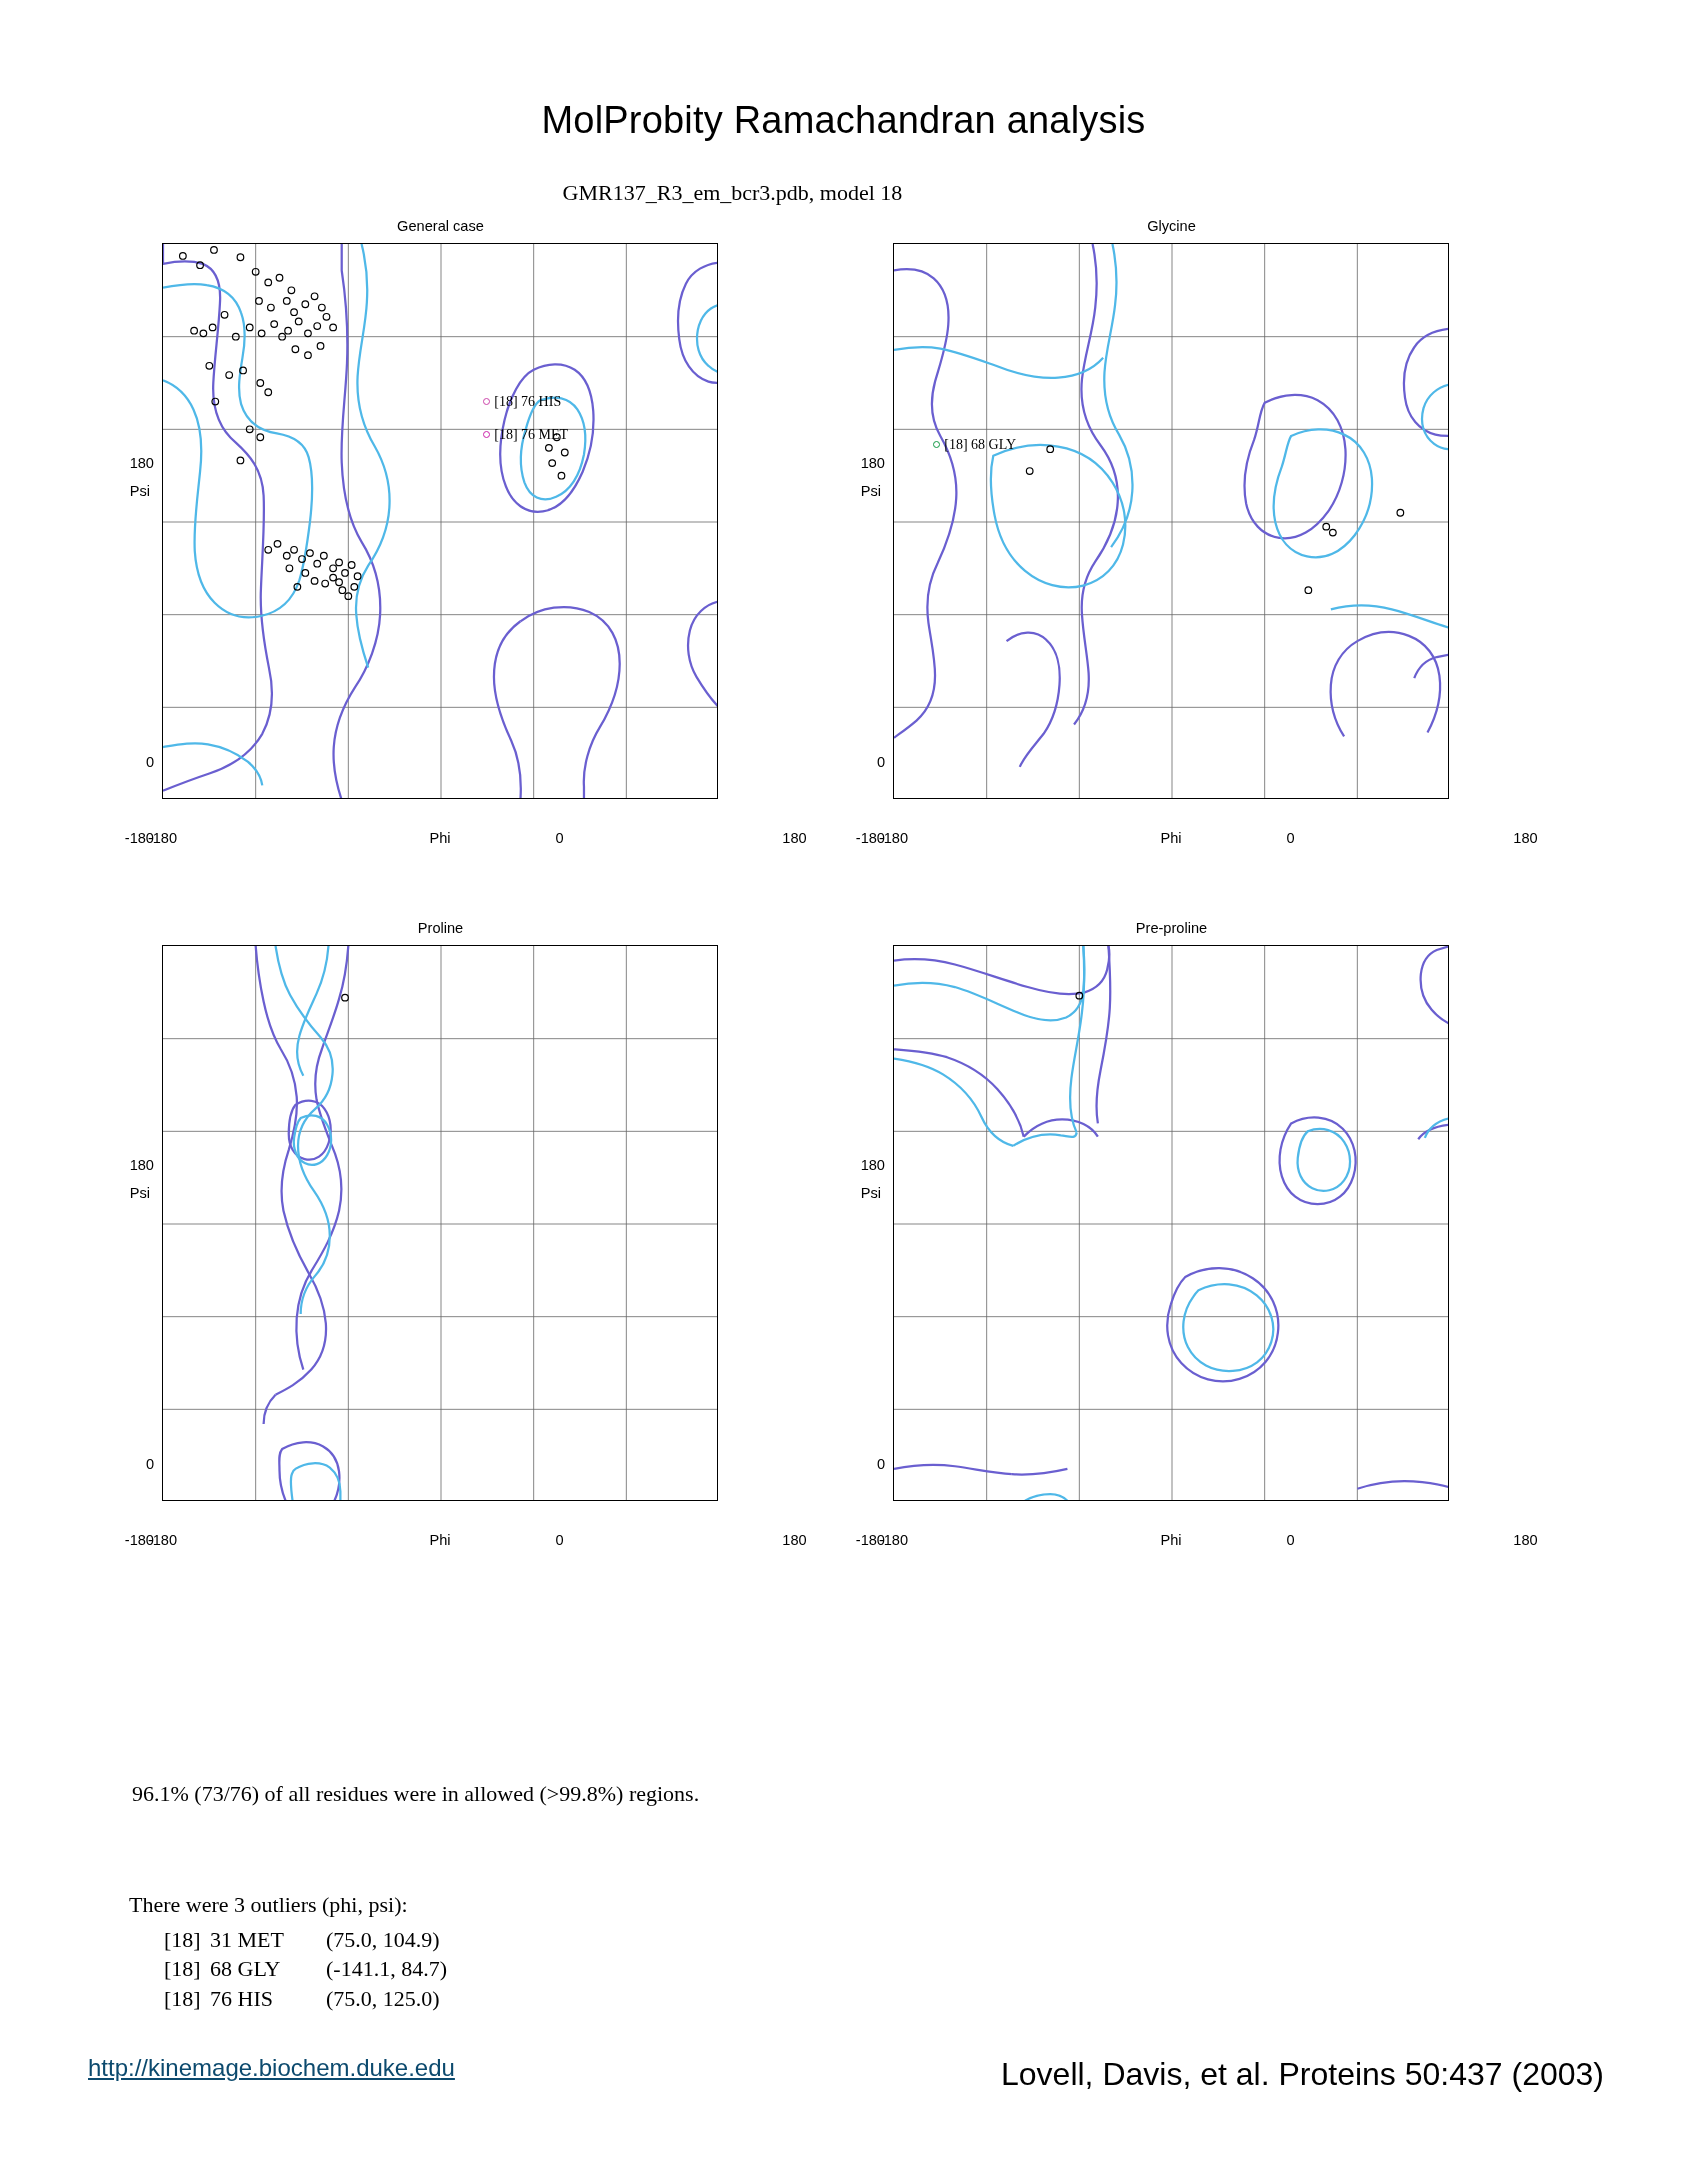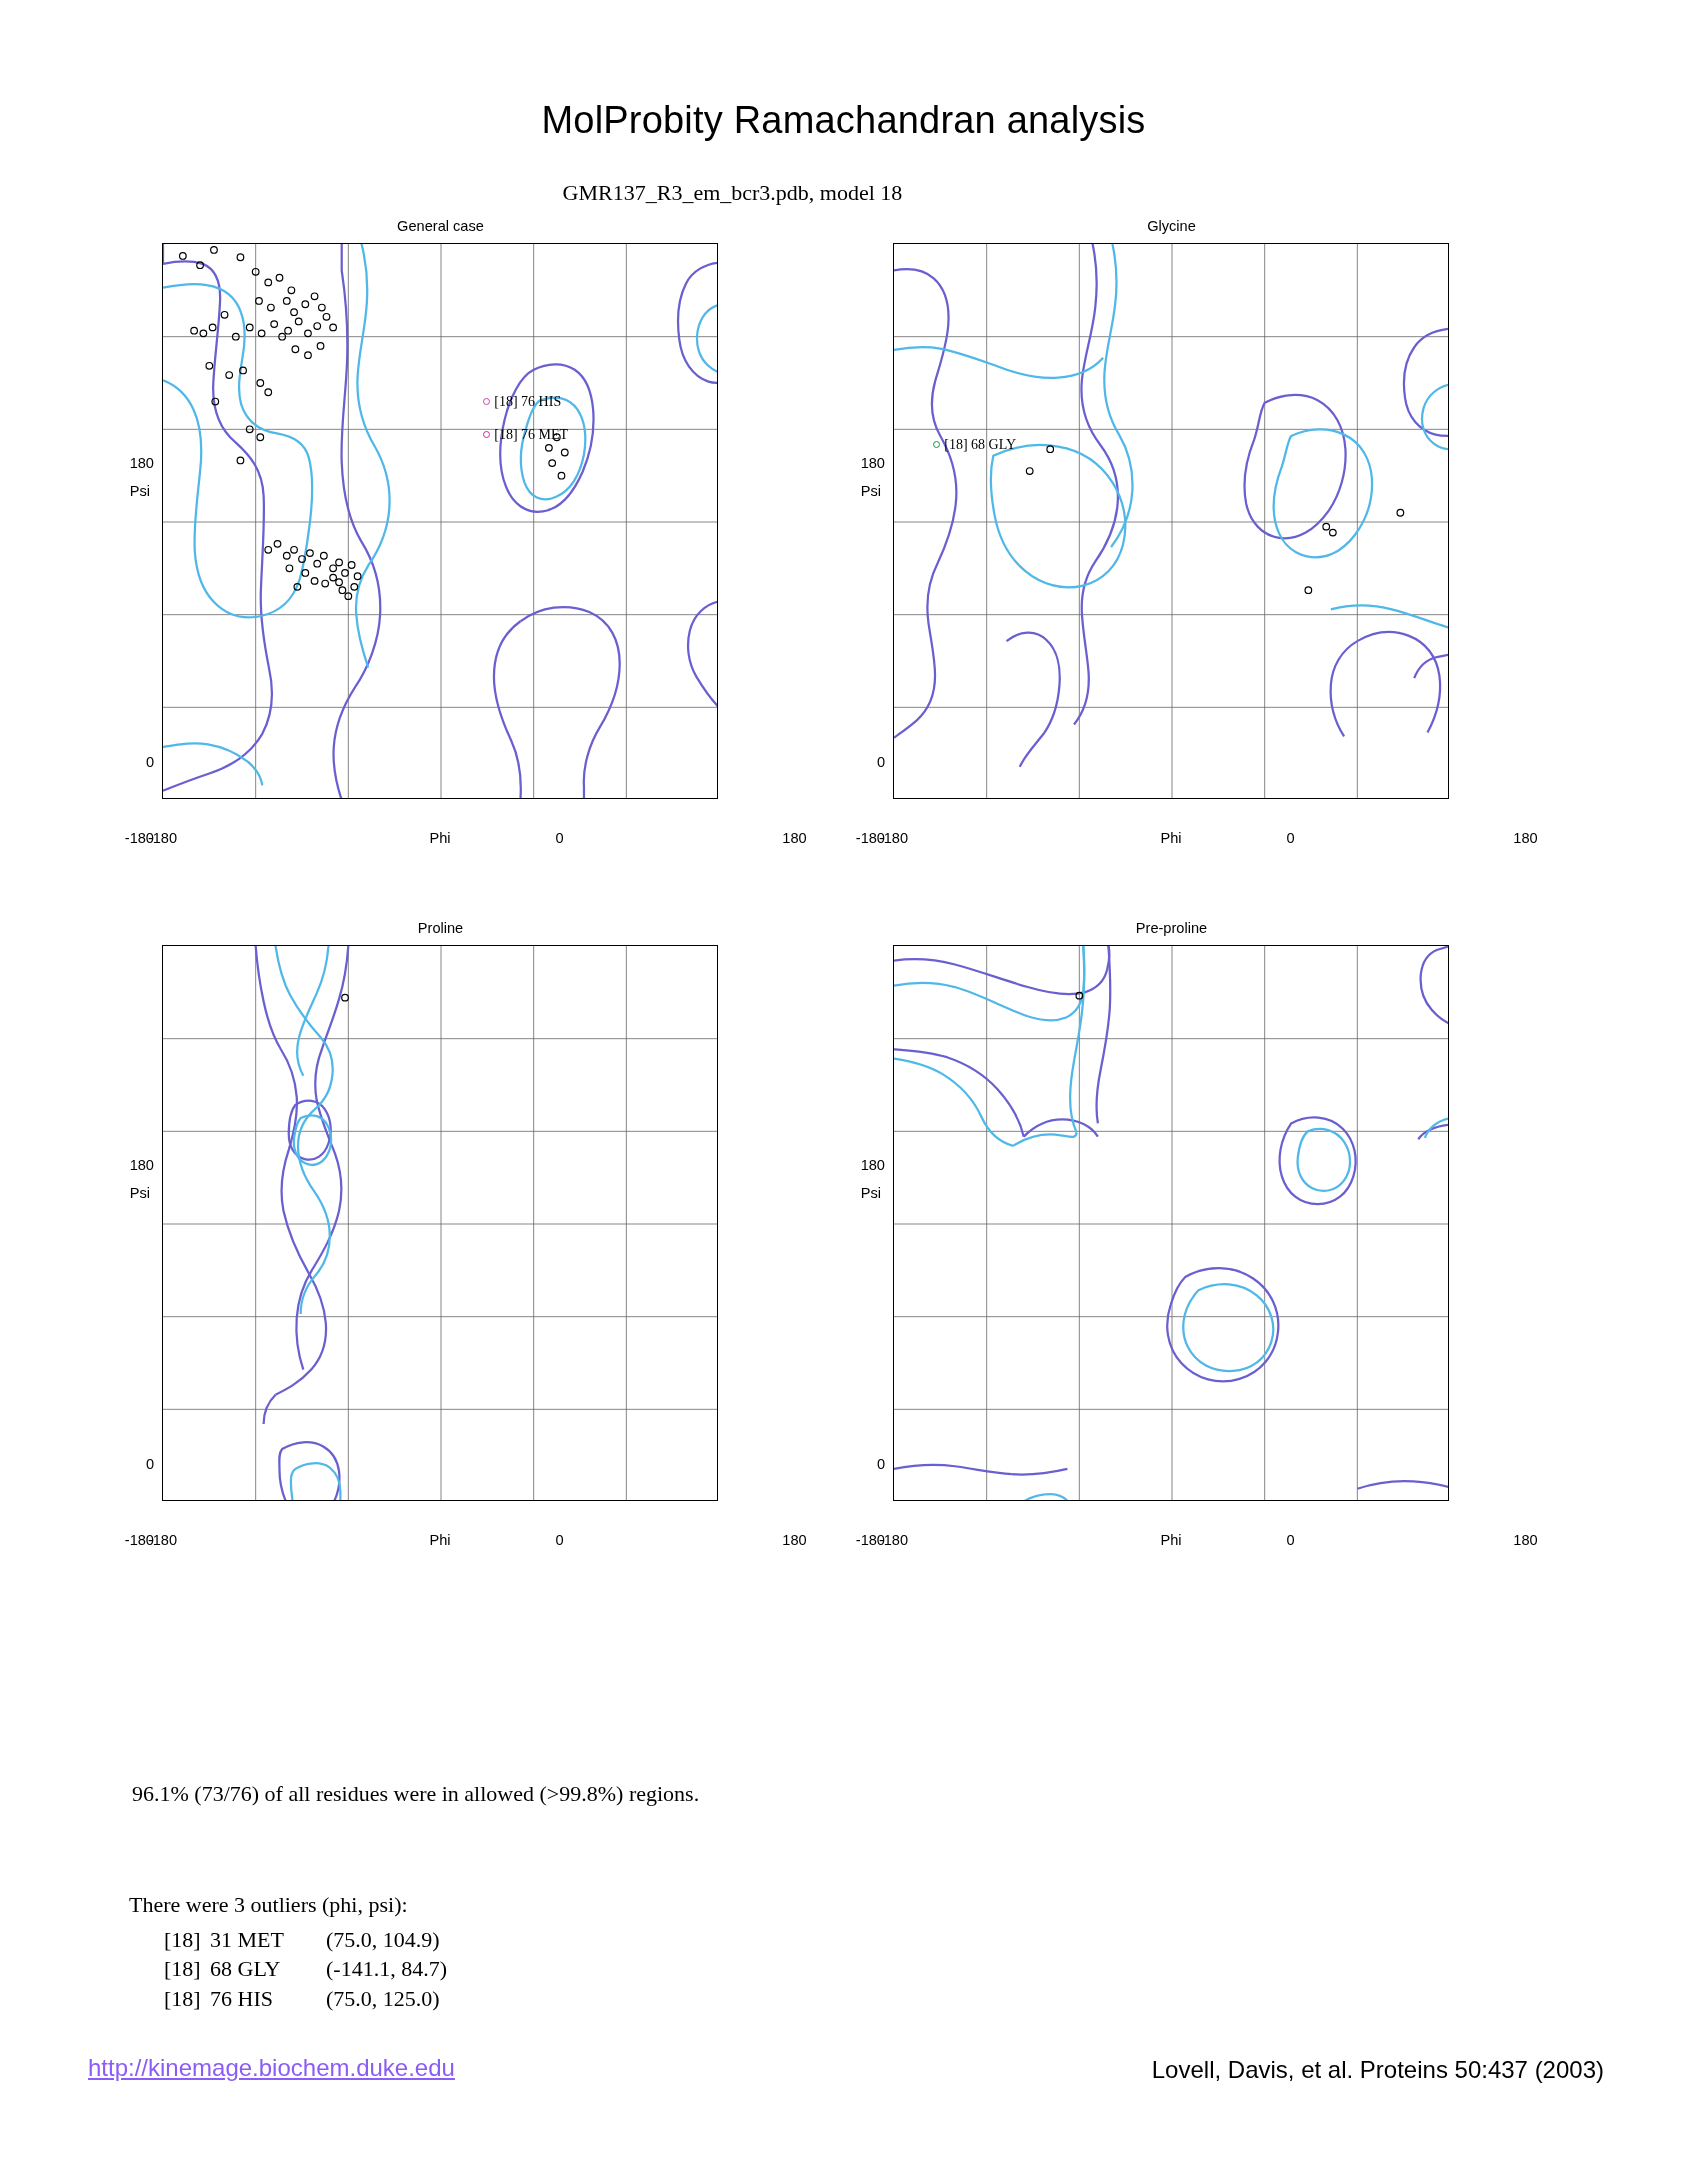--- a/index.html
+++ b/index.html
@@ -153,30 +153,30 @@
   .outlier-row span.res {
     display: inline-block;
     width: 116px;
   }
   .footer-link {
     position: absolute;
     left: 88px;
     top: 2054px;
     font-family: "Liberation Sans", sans-serif;
     font-size: 24px;
-    color: #8b5cf6;
+    color: #0c4a6e;
     text-decoration: underline;
     text-align: center;
   }
   .footer-cite {
     position: absolute;
     right: 83px;
     top: 2056px;
     font-family: "Liberation Sans", sans-serif;
-    font-size: 24px;
+    font-size: 32px;
     color: #000;
     text-align: right;
   }
 </style>
 </head>
 <body>
 
 <div class="page">
 
   <div class="main-title">MolProbity Ramachandran analysis</div>

